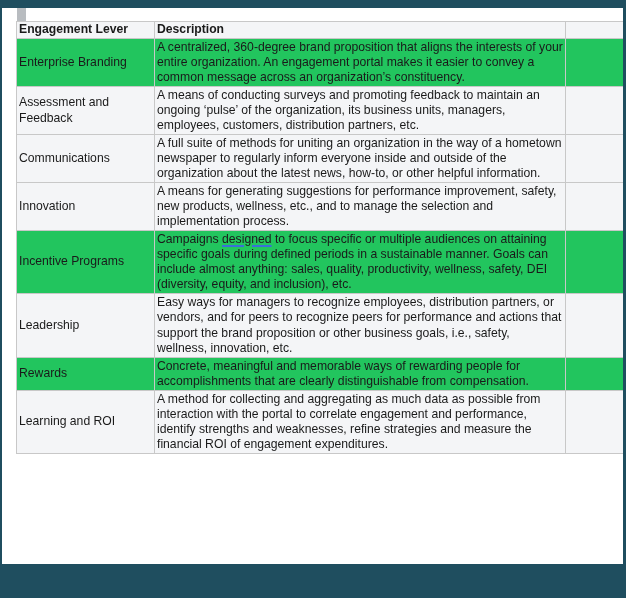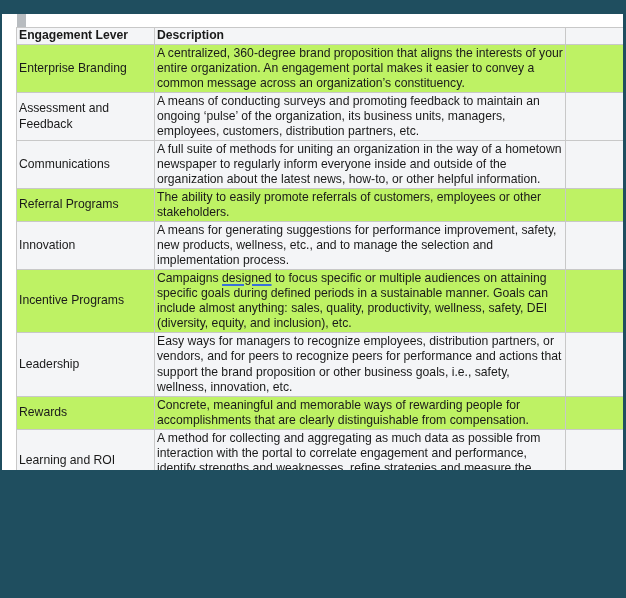--- a/index.html
+++ b/index.html
@@ -5,22 +5,22 @@
   html, body { margin: 0; padding: 0; }
   body {
     width: 626px; height: 598px;
     background: #1f4e5f;
     position: relative;
     overflow: hidden;
     font-family: "Liberation Sans", "DejaVu Sans", sans-serif;
   }
   .page {
     position: absolute;
-    left: 2px; top: 14px;
-    width: 621px; height: 456px;
+    left: 2px; top: 8px;
+    width: 621px; height: 556px;
     background: #ffffff;
     overflow: hidden;
   }
   .scroll-handle {
     position: absolute;
     left: 15px; top: 0px;
     width: 9px; height: 13px;
     background: #b8bcc0;
   }
   table.engagement {
@@ -43,21 +43,21 @@
     font-weight: bold;
     background: #f4f5f7;
     height: 16px;
   }
   col.c1 { width: 138px; }
   col.c2 { width: 411px; }
   col.c3 { width: 59px; }
   td.lever { font-weight: normal; }
   td.desc { vertical-align: top; }
   tr.alt td { background: #f4f5f7; }
-  tr.plain td { background: #bef264; }
+  tr.plain td { background: #22c55e; }
   .spell {
     text-decoration: underline;
     text-decoration-color: #3a6fd8;
     text-decoration-thickness: 1.5px;
     text-underline-offset: 2px;
   }
 </style>
 </head>
 <body>
 
@@ -86,25 +86,20 @@
       <tr class="alt" style="height:48px">
         <td class="lever">Assessment and Feedback</td>
         <td class="desc">A means of conducting surveys and promoting feedback to maintain an ongoing ‘pulse’ of the organization, its business units, managers, employees, customers, distribution partners, etc.</td>
         <td></td>
       </tr>
       <tr class="alt" style="height:48px">
         <td class="lever">Communications</td>
         <td class="desc">A full suite of methods for uniting an organization in the way of a hometown newspaper to regularly inform everyone inside and outside of the organization about the latest news, how-to, or other helpful information.</td>
         <td></td>
       </tr>
-      <tr class="plain" style="height:33px">
-        <td class="lever">Referral Programs</td>
-        <td class="desc">The ability to easily promote referrals of customers, employees or other stakeholders.</td>
-        <td></td>
-      </tr>
       <tr class="alt" style="height:48px">
         <td class="lever">Innovation</td>
         <td class="desc">A means for generating suggestions for performance improvement, safety, new products, wellness, etc., and to manage the selection and implementation process.</td>
         <td></td>
       </tr>
       <tr class="plain" style="height:63px">
         <td class="lever">Incentive Programs</td>
         <td class="desc"><span>Campaigns </span><span class="spell">designed</span><span> to focus specific or multiple audiences on attaining specific goals during defined periods in a sustainable manner. Goals can include almost anything: sales, quality, productivity, wellness, safety, DEI (diversity, equity, and inclusion), etc.</span></td>
         <td></td>
       </tr>

